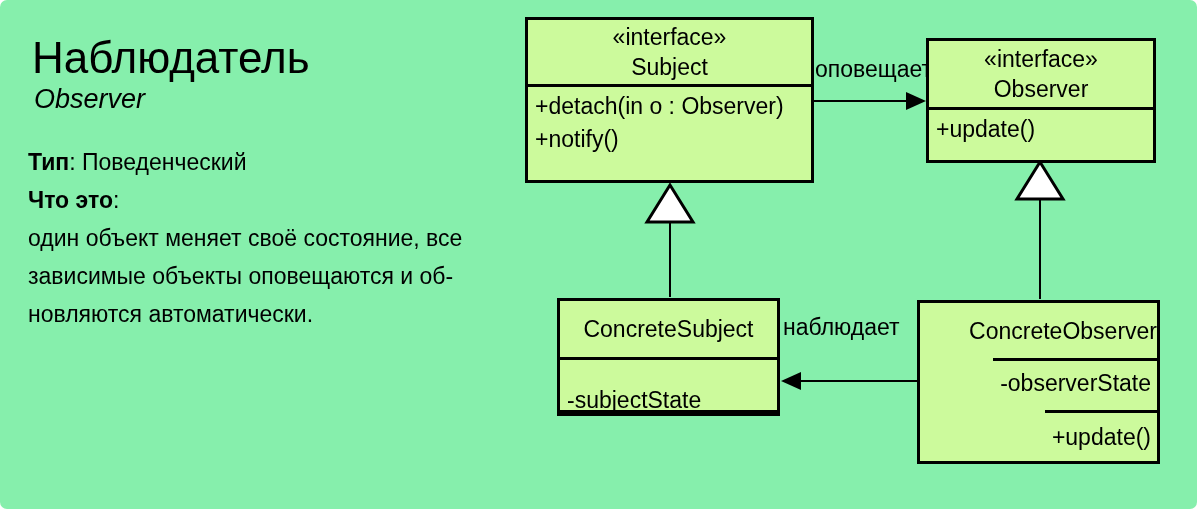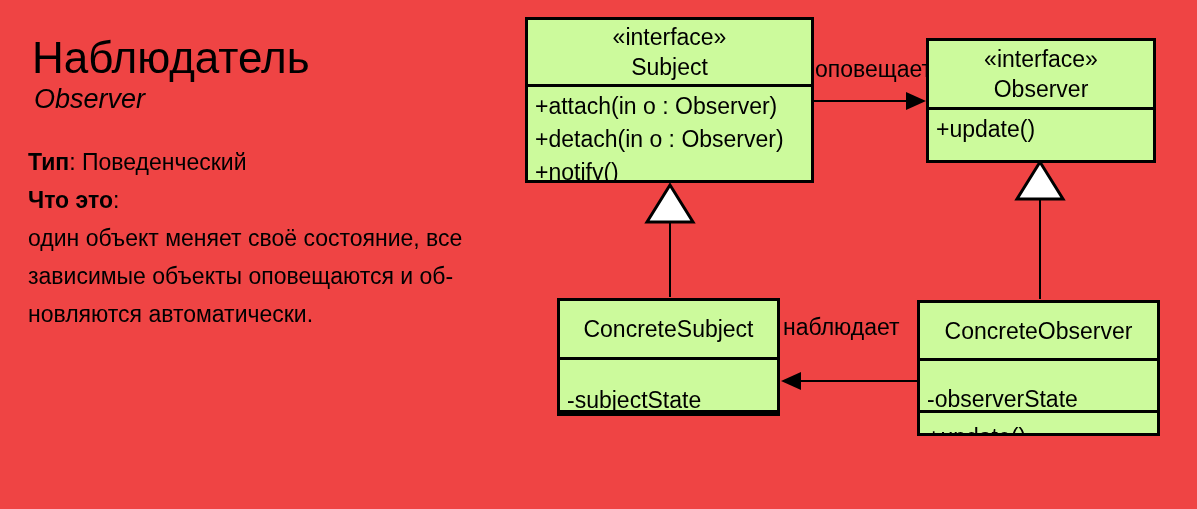--- a/index.html
+++ b/index.html
@@ -3,21 +3,21 @@
 <meta charset="utf-8">
 <style>
   * { margin: 0; padding: 0; box-sizing: border-box; }
   html, body { background: #fff; }
   body {
     width: 1197px; height: 509px;
     font-family: "Liberation Sans", sans-serif;
     color: #000;
     overflow: hidden;
   }
-  .canvas { position: relative; width: 1197px; height: 509px; background: #ef4444; }
+  .canvas { position: relative; width: 1197px; height: 509px; background: #86efac; border-radius: 7px; }
 
   
   .info-title {
     position: absolute; left: 32px; top: 34px;
     font-size: 44px; font-weight: 400; line-height: 48px; letter-spacing: 0;
   }
   .info-subtitle {
     position: absolute; left: 34px; top: 84px;
     font-size: 27px; font-style: italic; line-height: 30px;
   }
@@ -47,23 +47,23 @@
   }
   .uml-comp.grow { flex: 1 1 auto; }
 
   .class-subject          { left: 525px; top: 17px;  width: 289px; height: 166px; }
   .class-subject .uml-hdr { height: 64px; }
   .class-observer          { left: 926px; top: 38px;  width: 230px; height: 125px; }
   .class-observer .uml-hdr { height: 66px; }
   .class-concrete-subject          { left: 557px; top: 298px; width: 223px; height: 118px; }
   .class-concrete-subject .uml-hdr { height: 56px; }
   .class-concrete-subject .attrs   { height: 53px; padding-top: 24px; }
-  .class-concrete-observer          { left: 917px; top: 300px; width: 243px; height: 136px; }
+  .class-concrete-observer          { left: 917px; top: 300px; width: 243px; height: 164px; align-items: flex-end; }
   .class-concrete-observer .uml-hdr { height: 55px; }
-  .class-concrete-observer .attrs   { height: 52px; padding-top: 22px; }
+  .class-concrete-observer .attrs   { height: 52px; padding-top: 6px; }
   .class-concrete-observer .methods { padding-top: 8px; }
 
   
   .edge-label {
     position: absolute; font-size: 23px; line-height: 26px; white-space: nowrap;
   }
   .label-notifies { left: 815px; top: 56px; }
   .label-observes { left: 783px; top: 314px; }
 
   
@@ -110,21 +110,20 @@
 
   <div class="edge-label label-notifies">оповещает</div>
   <div class="edge-label label-observes">наблюдает</div>
 
   <div class="uml-class class-subject">
     <div class="uml-hdr">
       <div>«interface»</div>
       <div>Subject</div>
     </div>
     <div class="uml-comp grow methods">
-      <div>+attach(in o : Observer)</div>
       <div>+detach(in o : Observer)</div>
       <div>+notify()</div>
     </div>
   </div>
 
   <div class="uml-class class-observer">
     <div class="uml-hdr">
       <div>«interface»</div>
       <div>Observer</div>
     </div>

